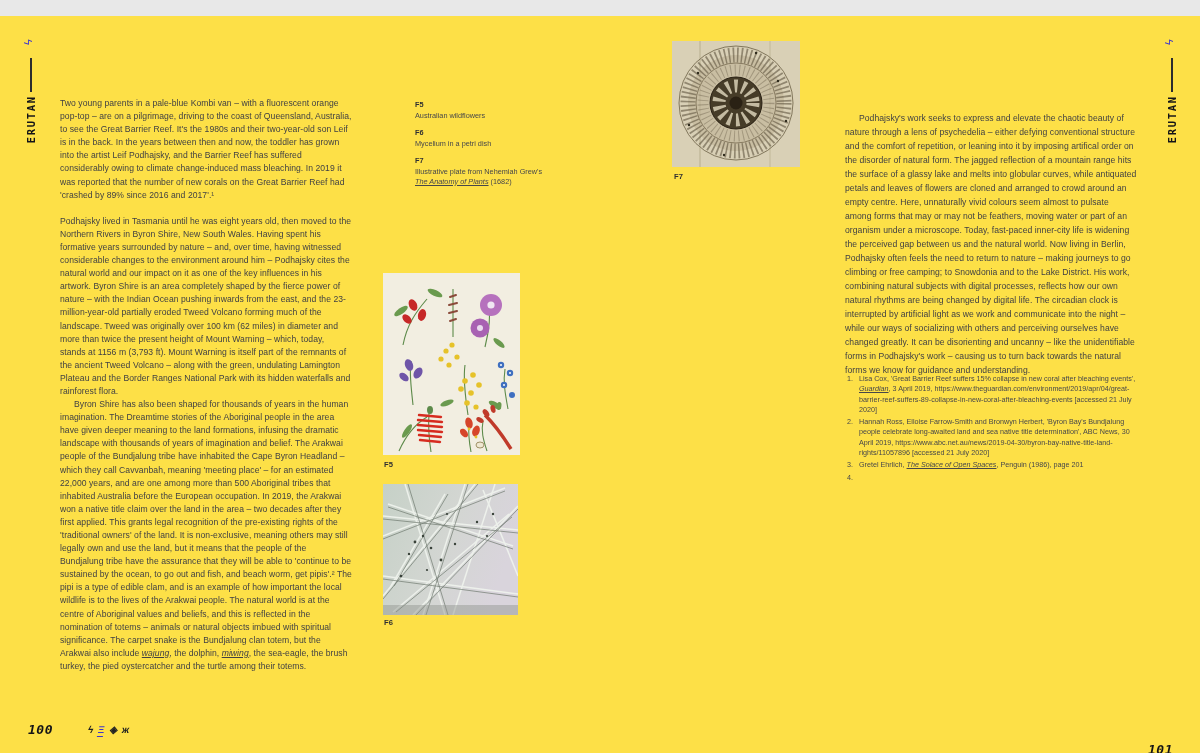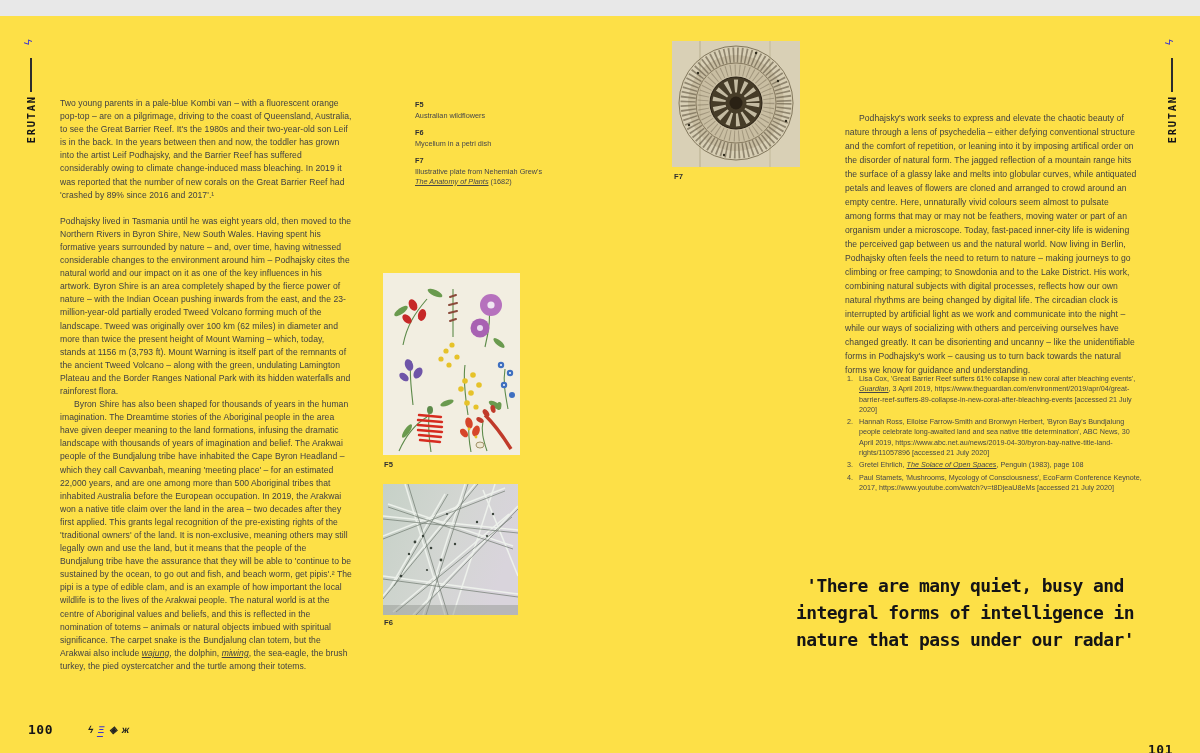--- a/index.html
+++ b/index.html
@@ -32,21 +32,21 @@
     position:absolute; left:770px; top:556px; width:390px;
     text-align:center; font-size:18px; line-height:27px; letter-spacing:-0.6px;
   }
   .pullquote div { white-space:nowrap; }
   
   .side-glyph { position:absolute; font-size:11px; transform:rotate(-90deg); color:#3d35cc; }
   .side-line { position:absolute; width:2px; height:34px; background:#2c2c2e; }
   .vword { position:absolute; display:flex; flex-direction:column; align-items:center; width:16px; }
   .vword span { display:block; height:8.1px; line-height:8.1px; font-size:10.5px; transform:rotate(-90deg); letter-spacing:0; }
   
-  .folio { position:absolute; font-size:13px; letter-spacing:0.5px; }
+  .folio { position:absolute; font-size:13px; letter-spacing:0.5px;font-style:italic; }
   .glyphrow { position:absolute; display:flex; gap:5px; font-size:10px; font-weight:bold; color:#222; }
   .glyphrow .g { transform:skewX(-10deg); display:block; line-height:12px; }
   .glyphrow .g.blue { color:#3d35cc; border-bottom:1.5px solid #3d35cc; }
 </style>
 </head>
 <body>
 
 <div class="spread">
 
   <div class="side-glyph" style="left:25px; top:20px;">ϟ</div>
@@ -253,38 +253,33 @@
     <rect y="121" width="135" height="10" fill="#8d938c" opacity="0.45"></rect>
   </svg>
   <div class="figlabel" style="left:384px; top:602px;">F6</div>
 
   <div class="col" style="left:845px; top:95px; width:292px; line-height:14px;">
     <p class="ind">Podhajsky's work seeks to express and elevate the chaotic beauty of nature through a lens of psychedelia – either defying conventional structure and the comfort of repetition, or leaning into it by imposing artifical order on the disorder of natural form. The jagged reflection of a mountain range hits the surface of a glassy lake and melts into globular curves, while antiquated petals and leaves of flowers are cloned and arranged to crowd around an empty centre. Here, unnaturally vivid colours seem almost to pulsate among forms that may or may not be feathers, moving water or part of an organism under a microscope. Today, fast-paced inner-city life is widening the perceived gap between us and the natural world. Now living in Berlin, Podhajsky often feels the need to return to nature – making journeys to go climbing or free camping; to Snowdonia and to the Lake District. His work, combining natural subjects with digital processes, reflects how our own natural rhythms are being changed by digital life. The circadian clock is interrupted by artificial light as we work and communicate into the night – while our ways of socializing with others and perceiving ourselves have changed greatly. It can be disorienting and uncanny – like the unidentifiable forms in Podhajsky's work – causing us to turn back towards the natural forms we know for guidance and understanding.</p>
   </div>
 
   <div class="footnotes" style="left:847px; top:358px; width:298px;">
     <div class="fn">
-      <span class="no">1.</span><span>Lisa Cox, 'Great Barrier Reef suffers 61% collapse in new coral after bleaching events', </span><span class="it">Guardian</span><span>, 3 April 2019, https://www.theguardian.com/environment/2019/apr/04/great-barrier-reef-suffers-89-collapse-in-new-coral-after-bleaching-events [accessed 21 July 2020]</span>
+      <span class="no">1.</span><span>Lisa Cox, 'Great Barrier Reef suffers 15% collapse in new coral after bleaching events', </span><span class="it">Guardian</span><span>, 3 April 2019, https://www.theguardian.com/environment/2019/apr/04/great-barrier-reef-suffers-89-collapse-in-new-coral-after-bleaching-events [accessed 21 July 2020]</span>
     </div>
     <div class="fn">
       <span class="no">2.</span><span>Hannah Ross, Elloise Farrow-Smith and Bronwyn Herbert, 'Byron Bay's Bundjalung people celebrate long-awaited land and sea native title determination', ABC News, 30 April 2019, https://www.abc.net.au/news/2019-04-30/byron-bay-native-title-land-rights/11057896 [accessed 21 July 2020]</span><span class="it"></span><span></span>
     </div>
     <div class="fn">
-      <span class="no">3.</span><span>Gretel Ehrlich, </span><span class="it">The Solace of Open Spaces</span><span>, Penguin (1983), page 108</span>
-    </div>
-    <div class="fn">
-      <span class="no">4.</span><span>Paul Stamets, 'Mushrooms, Mycology of Consciousness', EcoFarm Conference Keynote, 2017, https://www.youtube.com/watch?v=t8DjeaU8eMs [accessed 21 July 2020]</span><span class="it"></span><span></span>
-    </div>
-  </div>
-
-  <div class="pullquote techno">
-    <div>'There are many quiet, busy and</div>
-    <div>integral forms of intelligence in</div>
-    <div>nature that pass under our radar'</div>
-  </div>
+      <span class="no">3.</span><span>Gretel Ehrlich, </span><span class="it">The Solace of Open Spaces</span><span>, Penguin (1986), page 201</span>
+    </div>
+    <div class="fn">
+      <span class="no">4.</span><span class="it"></span><span></span>
+    </div>
+  </div>
+
 
   <div class="side-glyph" style="left:1166px; top:20px;">ϟ</div>
   <div class="side-line" style="left:1171px; top:42px;"></div>
   <div class="vword techno" style="left:1164px; top:80px;">
       <span>N</span>
       <span>A</span>
       <span>T</span>
       <span>U</span>
       <span>R</span>
       <span>E</span>

